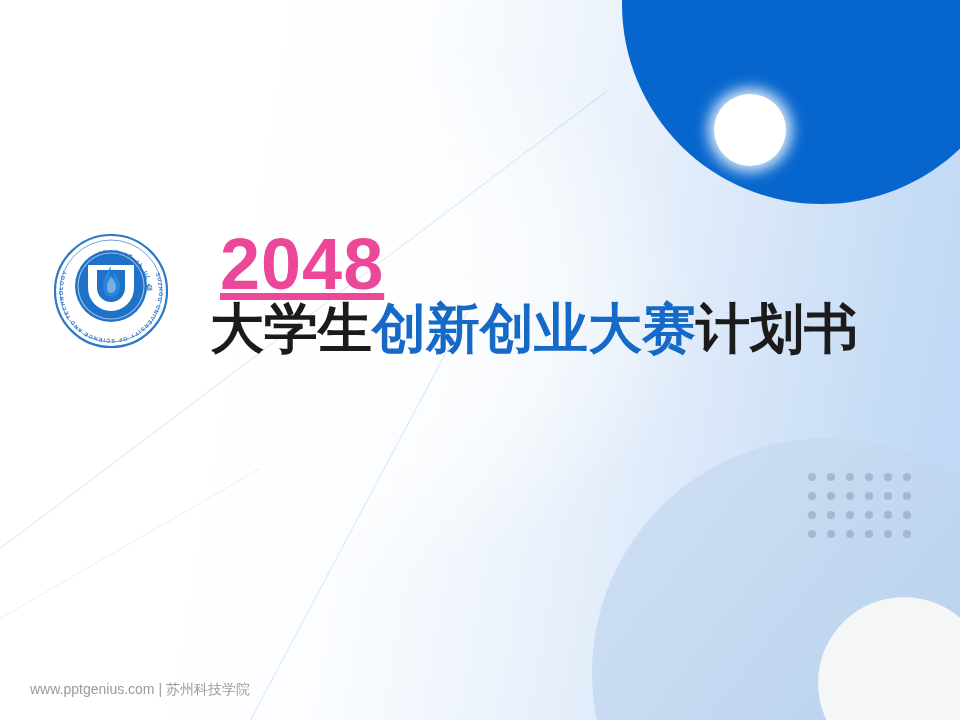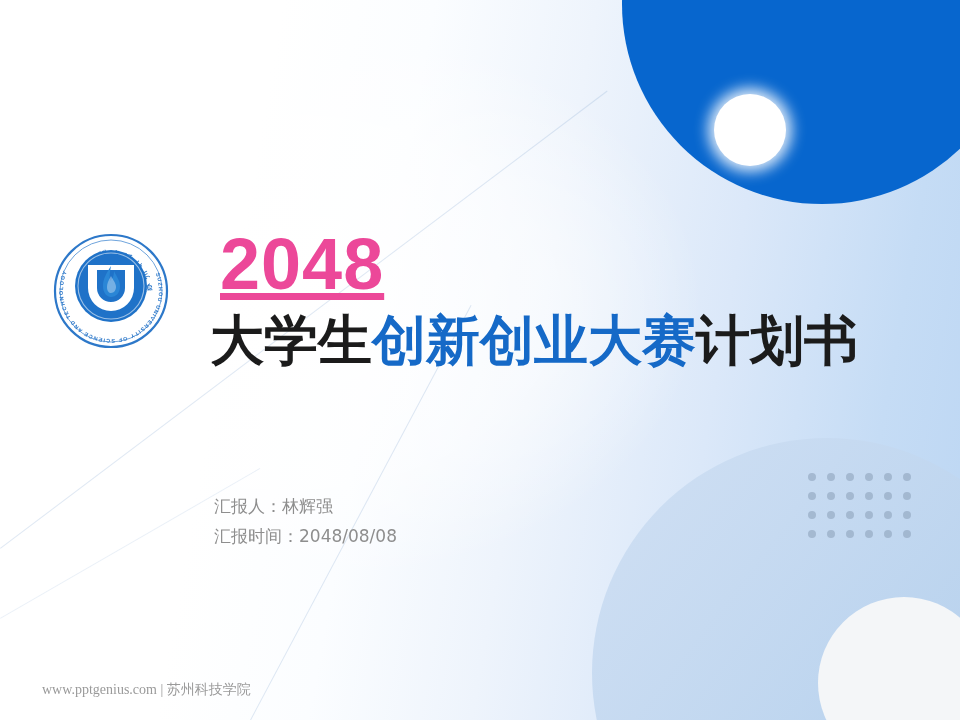--- a/index.html
+++ b/index.html
@@ -152,21 +152,21 @@
     font-weight: bold;
     color: #ec4899;
     letter-spacing: 1px;
     line-height: 1;
     font-family: "Liberation Sans", "DejaVu Sans", sans-serif;
     text-decoration: underline;
   }
   .headline {
     position: absolute;
     left: 210px;
-    top: 312px;
+    top: 300px;
     font-size: 54px;
     font-weight: bold;
     line-height: 1.08;
     white-space: nowrap;
     letter-spacing: 0px;
     font-family: "DejaVu Sans", "Liberation Sans", sans-serif;
   }
   .headline .dark  { color: #1b1b1b; }
   .headline .blue  { color: #1569c7; }
 
@@ -186,26 +186,26 @@
     top: 492px;
     font-size: 17px;
     color: #8e8e8e;
     line-height: 1.75;
     font-family: "DejaVu Sans", "Liberation Sans", sans-serif;
   }
   .meta div { white-space: nowrap; }
 
   .footer {
     position: absolute;
-    left: 42px;
+    left: 30px;
     top: 681px;
     font-size: 14px;
     color: #9a9a9a;
     white-space: nowrap;
-    font-family: Liberation Serif, serif;
+    font-family: Liberation Sans, sans-serif;
   }
 </style>
 </head>
 <body>
 
 <div id="slide">
 
   <div class="bg-base"></div>
   <div class="bg-sheen"></div>
   <div class="crease crease-1"></div>
@@ -283,20 +283,16 @@
     </svg>
   </div>
 
   <div class="year">2048</div>
 
   <div class="headline">
     <span class="dark">大学生</span><span class="blue">创新创业大赛</span><span class="dark">计划书</span>
   </div>
 
 
-  <div class="meta">
-    <div>汇报人：林辉强</div>
-    <div>汇报时间：2048/08/08</div>
-  </div>
 
   <div class="footer">www.pptgenius.com | 苏州科技学院</div>
 
 </div>
 
 </body></html>

